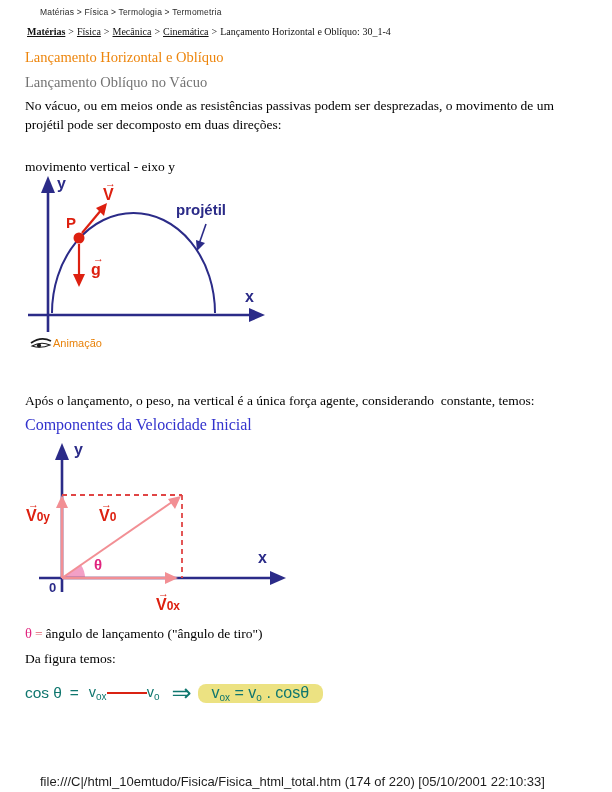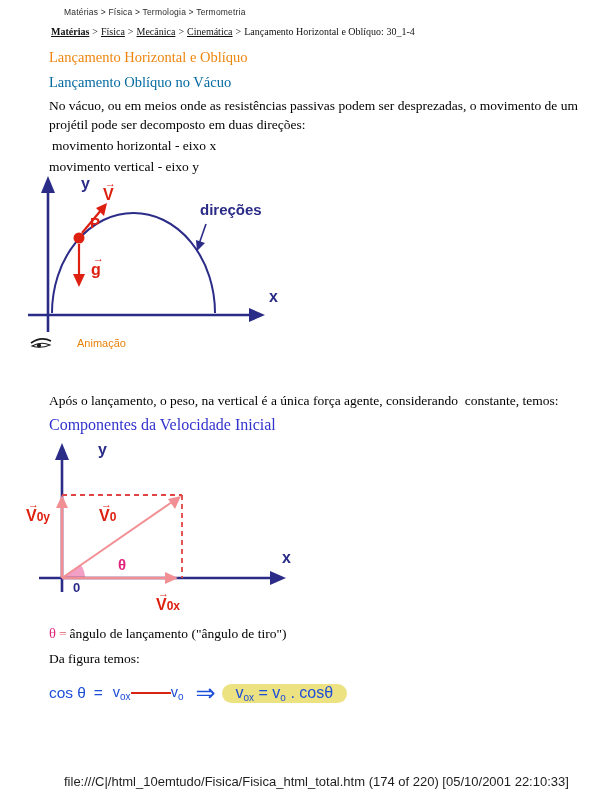--- a/index.html
+++ b/index.html
@@ -1,32 +1,32 @@
 <!DOCTYPE html>
 <html><head>
 <meta charset="utf-8">
 <style>
   html,body { margin:0; padding:0; background:#e9e9e9; }
   .page {
     position:relative; width:612px; height:792px; background:#ffffff;
     font-family:"Liberation Serif", serif; overflow:hidden; margin:0 auto;
   }
-  .abs { position:absolute;margin-left:24px; }
+  .abs { position:absolute; }
 
   
   .top-nav { left:40px; top:7px; font-family:"Liberation Sans", sans-serif;
              font-size:8.5px; color:#2b2b2b; letter-spacing:.2px; }
   .breadcrumb { left:27px; top:26px; font-size:10px; color:#111; white-space:nowrap; }
   .breadcrumb .lnk { text-decoration:underline; color:#111; }
   .breadcrumb .lead { font-weight:bold; }
   .breadcrumb .sep { margin:0 3px; }
 
   
   .h-title   { left:25px; top:49px;  font-size:14.5px; color:#ed850c; }
-  .h-vacuum  { left:25px; top:74px;  font-size:14.5px; color:#0369a1; }
+  .h-vacuum  { left:25px; top:74px;  font-size:14.5px; color:#737373; }
   .h-comp    { left:25px; top:416px; font-size:16px; color:#3232cd; }
   .body-txt  { font-size:13.5px; color:#000; line-height:19px; }
   .p-intro   { left:25px; top:96px; width:566px; }
   .p-item1   { left:28px; top:136px; }
   .p-item2   { left:25px; top:157px; }
   .p-after   { left:25px; top:391px; width:572px; white-space:pre-wrap; }
   .p-thetadef{ left:25px; top:624px; }
   .p-thetadef .th { color:#e0247e; font-size:14.5px; }
   .p-thetadef .eq { color:#e06070; margin:0 3px; }
   .p-dafig   { left:25px; top:649px; }
@@ -42,29 +42,29 @@
             font-weight:bold; line-height:1; }
   .varrow { display:block; font-size:11px; line-height:6px; margin:0 0 1px 2px; }
   .vbase  { font-size:16px; }
   .vsub   { font-size:12px; }
 
   .anim-link { left:53px; top:337px; font-family:"Liberation Sans", sans-serif;
                font-size:11px; color:#e8820a; cursor:pointer; }
 
   
   .formula { left:25px; top:668px; height:50px; display:flex; align-items:center;
-             font-family:"Liberation Sans", sans-serif; color:#1d4ed8; }
+             font-family:"Liberation Sans", sans-serif; color:#0f766e; }
   .f-part  { font-size:15.5px; }
   .f-gap   { margin:0 4px; }
   .frac { display:inline-flex; flex-direction:row; align-items:center;
           margin:0 6px; }
   .frac .bar { width:40px; border-top:2px solid #d92313; margin:2px 0; }
   .frac .f-part { font-size:14.5px; }
   .implies { font-size:24px; margin:0 6px; line-height:1; }
-  .hl-box { background:#ece282; border-radius:16px; padding:0 14px;
+  .hl-box { background:#ece282; border-radius:8px; padding:0 14px;
             font-size:16px; white-space:nowrap; }
   .sb { font-size:10px; vertical-align:-3px; }
 
   .footer { left:40px; top:774px; font-family:"Liberation Sans", sans-serif;
             font-size:13px; color:#1e1e1e; }
 </style>
 </head>
 <body>
 
 <div class="page">
@@ -72,21 +72,20 @@
   <div class="abs top-nav">Matérias &gt; Física &gt; Termologia &gt; Termometria</div>
 
   <div class="abs breadcrumb">
     <span class="lnk lead">Matérias</span><span class="sep">&gt;</span><span class="lnk">Física</span><span class="sep">&gt;</span><span class="lnk">Mecânica</span><span class="sep">&gt;</span><span class="lnk">Cinemática</span><span class="sep">&gt;</span><span>Lançamento Horizontal e Oblíquo: 30_1-4</span>
   </div>
 
   <div class="abs h-title">Lançamento Horizontal e Oblíquo</div>
   <div class="abs h-vacuum">Lançamento Oblíquo no Vácuo</div>
 
   <div class="abs body-txt p-intro">No vácuo, ou em meios onde as resistências passivas podem ser desprezadas, o movimento de um projétil pode ser decomposto em duas direções:</div>
-  <div class="abs body-txt p-item1">movimento horizontal - eixo x</div>
   <div class="abs body-txt p-item2">movimento vertical - eixo y</div>
 
   <svg class="fig" style="left:18px; top:172px;" width="290" height="172" viewBox="0 0 290 172">
 
     <line x1="30" y1="160" x2="30" y2="18" stroke="#2b2b88" stroke-width="2.6"></line>
     <polygon points="30,4 23,21 37,21" fill="#2b2b88"></polygon>
 
     <line x1="10" y1="143" x2="233" y2="143" stroke="#2b2b88" stroke-width="2.6"></line>
     <polygon points="247,143 231,136 231,150" fill="#2b2b88"></polygon>
 
@@ -99,21 +98,21 @@
 
     <line x1="64" y1="61" x2="84" y2="37" stroke="#dd2010" stroke-width="2.2"></line>
     <polygon points="89,31 78,36 86,44" fill="#dd2010"></polygon>
 
     <line x1="61" y1="72" x2="61" y2="105" stroke="#dd2010" stroke-width="2.2"></line>
     <polygon points="61,115 55,102 67,102" fill="#dd2010"></polygon>
   </svg>
 
   <div class="abs diag-label navy" style="left:57px; top:176px; font-size:16px;">y</div>
   <div class="abs diag-label navy" style="left:245px; top:289px; font-size:16px;">x</div>
-  <div class="abs diag-label navy" style="left:176px; top:202px; font-size:15px; font-weight:600;">direções</div>
+  <div class="abs diag-label navy" style="left:176px; top:202px; font-size:15px; font-weight:600;">projétil</div>
   <div class="abs diag-label red" style="left:66px; top:215px; font-size:15px;">P</div>
   <div class="vlabel red" style="left:103px; top:180px;">
     <span class="varrow">→</span><span class="vbase">V</span>
   </div>
   <div class="vlabel red" style="left:91px; top:255px;">
     <span class="varrow">→</span><span class="vbase">g</span>
   </div>
 
   <svg class="fig" style="left:30px; top:337px;" width="22" height="13" viewBox="0 0 22 13">
     <path d="M1 6 Q 11 -1 21 4" fill="none" stroke="#1a1a1a" stroke-width="1.7"></path>

